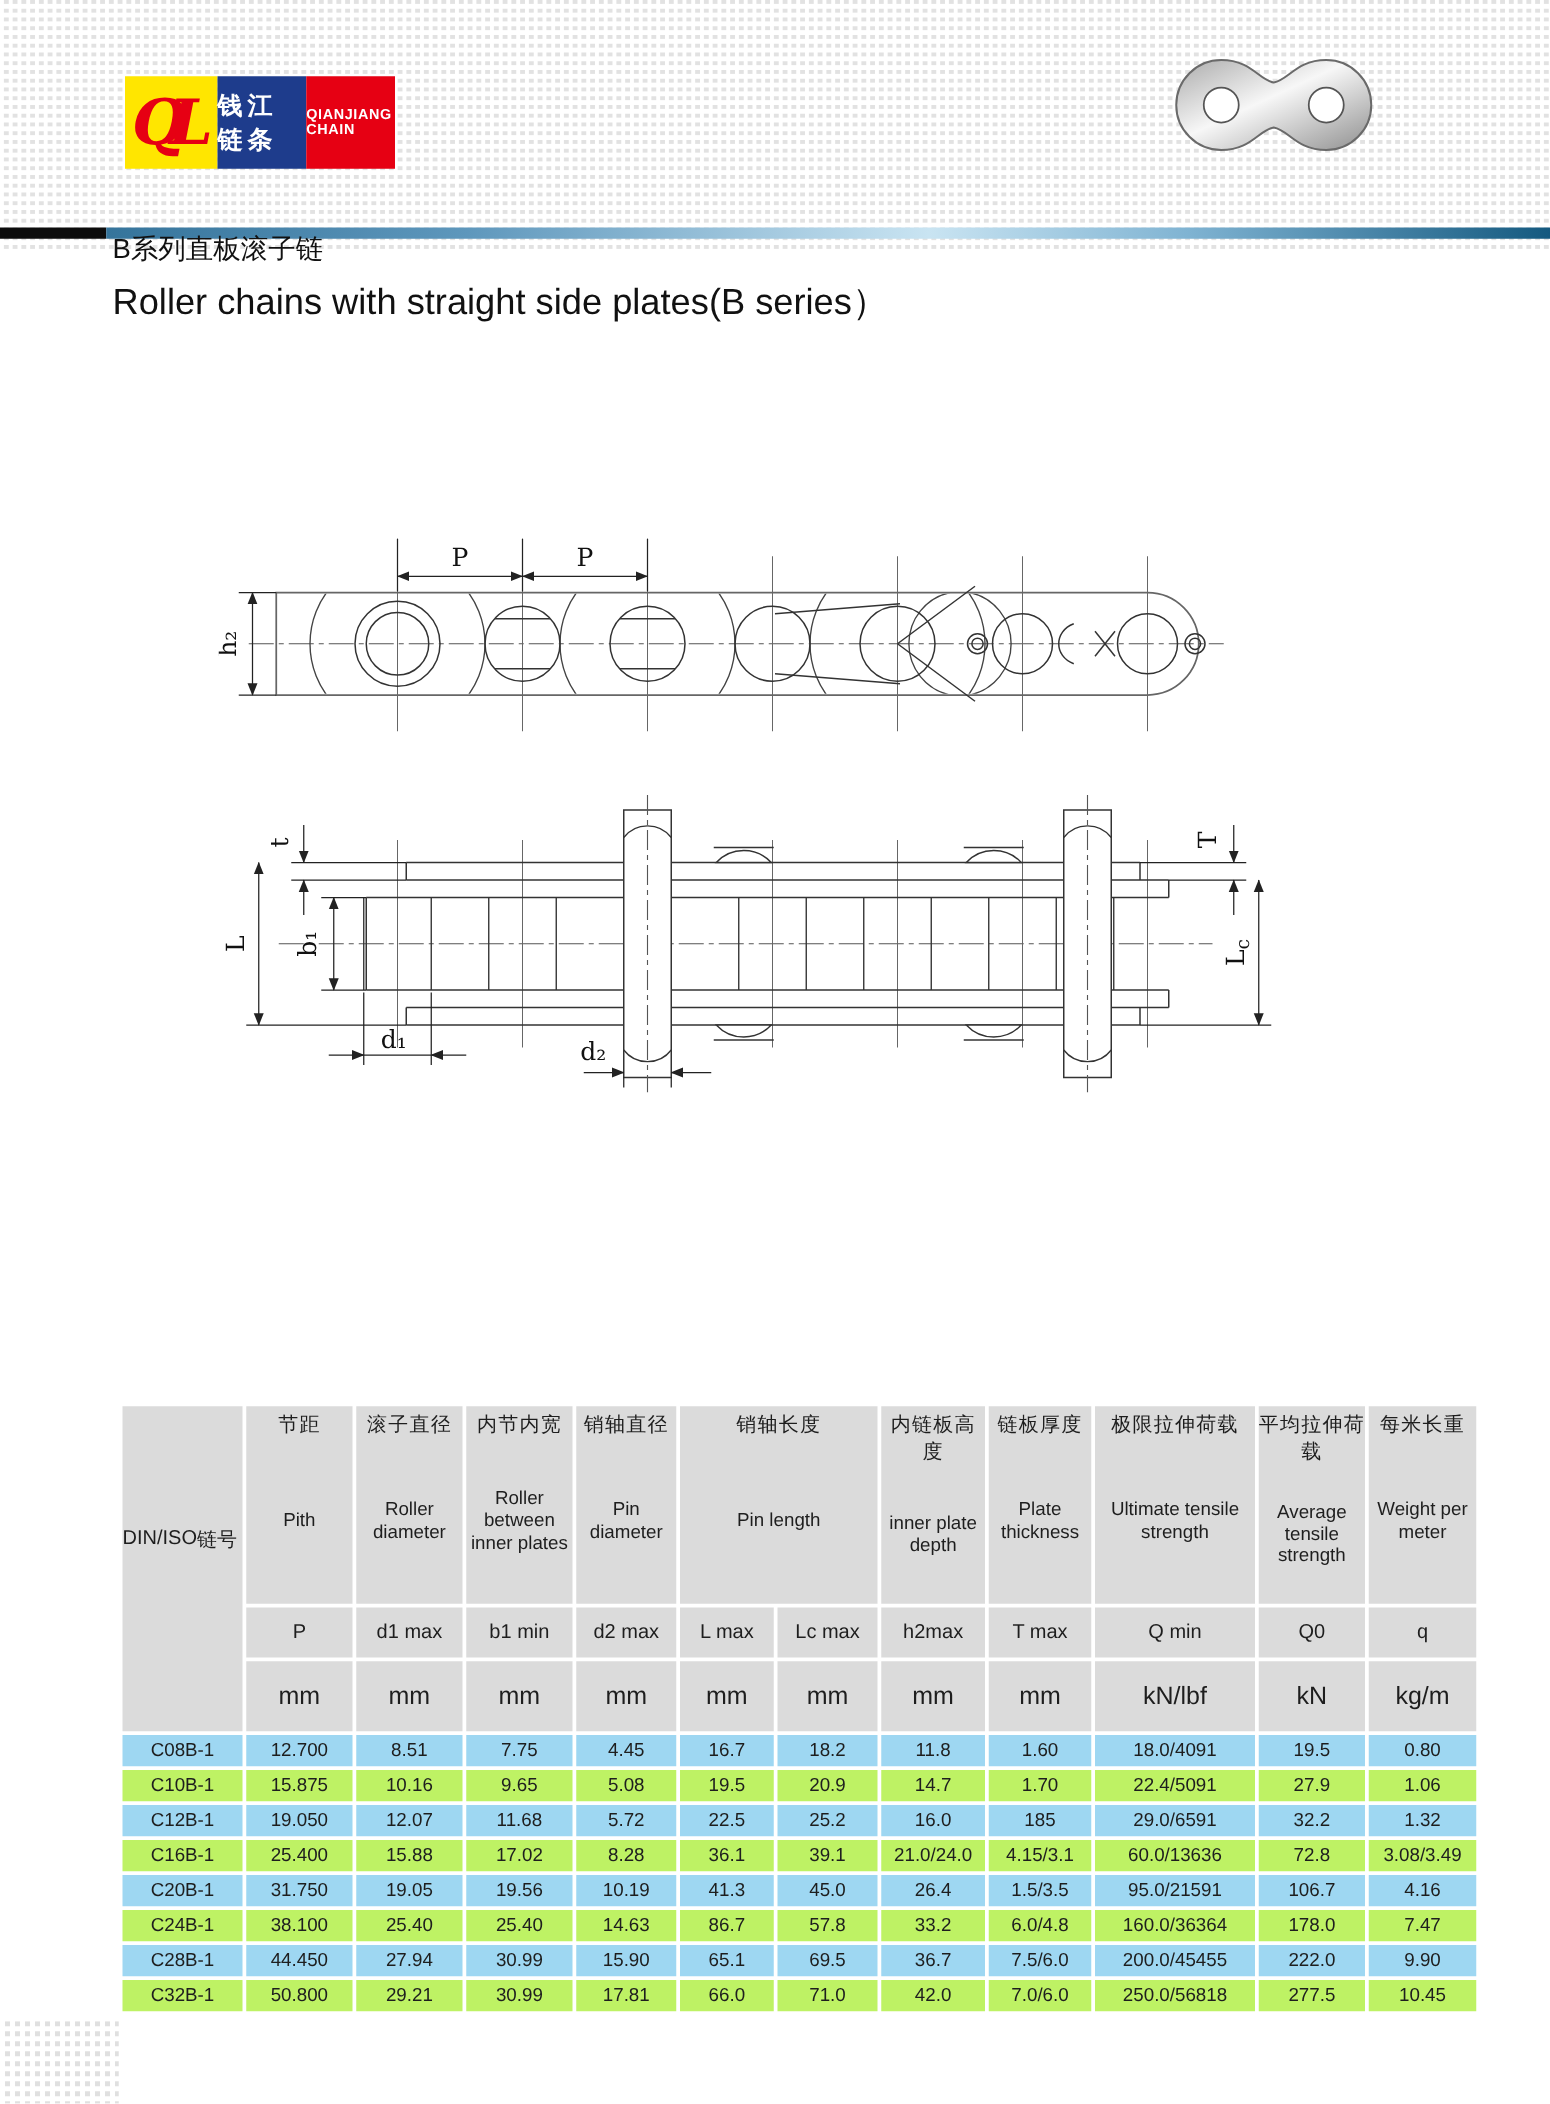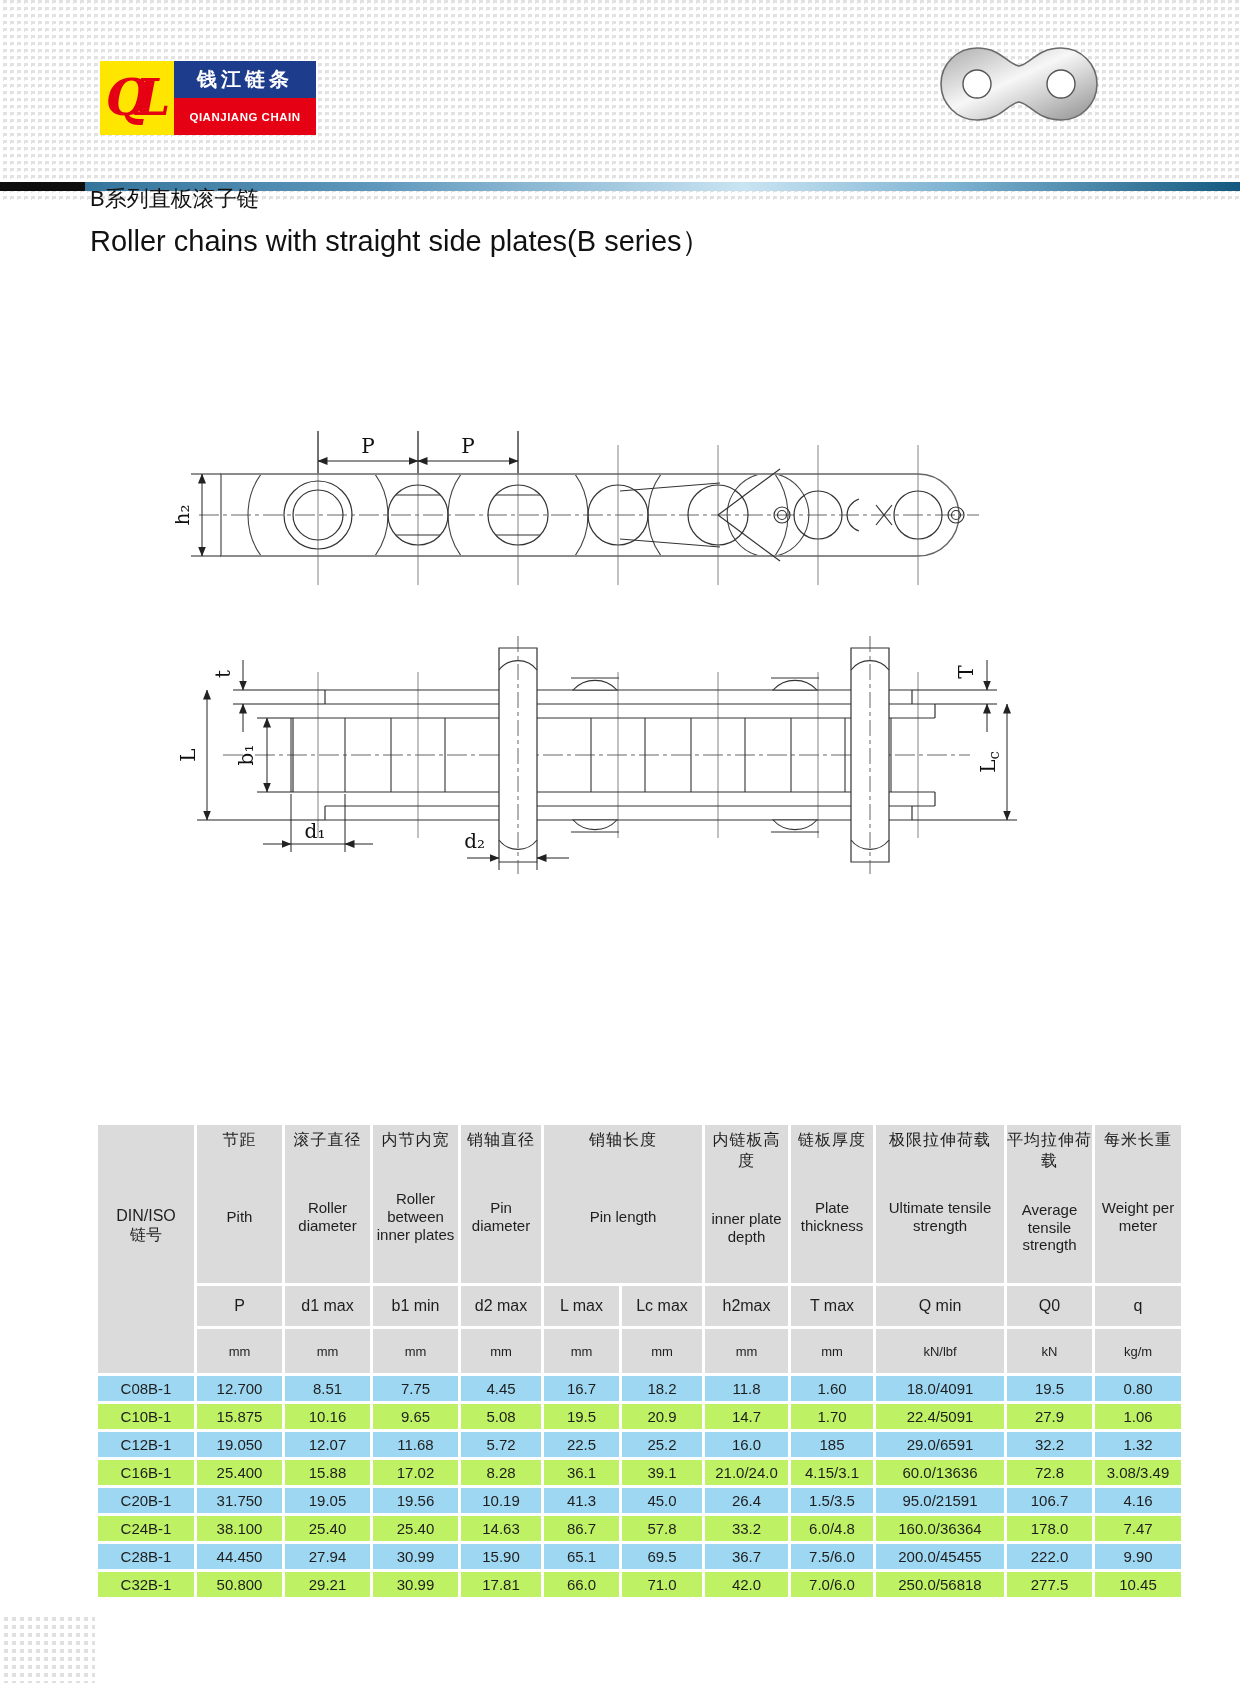--- a/index.html
+++ b/index.html
@@ -5,21 +5,21 @@
   html,body{margin:0;padding:0;background:#fff;}
   .page{position:relative;width:1240px;height:1683px;background:#fff;overflow:hidden;
         font-family:"Liberation Sans",sans-serif;color:#1b1b1b;}
   
   .header-band{position:absolute;left:0;top:0;width:1240px;height:202px;
     background:conic-gradient(#e2e2e2 0 25%, #ffffff 0 100%);background-size:7px 7px;text-decoration:underline;}
   .logo{position:absolute;left:100px;top:61px;height:74px;display:flex;}
   .logo-mark{width:74px;height:74px;background:#FFE600;display:flex;align-items:center;justify-content:center;}
   .logo-mark span{font-family:"DejaVu Serif",serif;font-style:italic;font-weight:bold;
     font-size:50px;color:#E60013;letter-spacing:-14px;padding-right:12px;line-height:1;}
-  .logo-text{width:142px;display:flex;flex-direction:column;}
+  .logo-text{width:142px;display:flex;flex-direction:row;}
   .logo-zh{flex:1;background:#1E3C8C;color:#fff;display:flex;align-items:center;justify-content:center;
     font-size:20px;font-weight:bold;letter-spacing:4px;}
   .logo-en{flex:1;background:#E60013;color:#fff;display:flex;align-items:center;justify-content:center;
     font-size:11.5px;font-weight:bold;letter-spacing:0.5px;}
   .plate-art{position:absolute;left:935px;top:42px;}
   
   .divider-black{position:absolute;left:0;top:182px;width:85px;height:9px;background:#0d0d0d;}
   .divider-blue{position:absolute;left:85px;top:182px;width:1155px;height:9px;
     background:linear-gradient(90deg,#35749B 0%,#5E97BC 25%,#C9E4F2 57%,#7FB3D2 75%,#14597F 100%);}
   
@@ -32,24 +32,24 @@
   
   .spec-table{position:absolute;left:95px;top:1122px;width:1050px;border-collapse:separate;
     border-spacing:3px;table-layout:fixed;background:#fff;}
   .spec-table th,.spec-table td{text-align:center;vertical-align:middle;font-weight:normal;
     padding:0;color:#1e1e1e;overflow:hidden;}
   .h-corner,.h-name,.h-sym,.h-unit{background:#DBDBDB;margin-top:40px;}
   .h-name .wrap{height:158px;display:flex;flex-direction:column;}
   .h-name .zh{flex:0 0 auto;padding-top:5px;font-size:16px;letter-spacing:1px;}
   .h-name .enbox{flex:1;display:flex;align-items:center;justify-content:center;}
   .h-name .en{font-size:15px;line-height:1.18;}
-  .h-corner .wrap{height:100%;display:flex;flex-direction:column;
+  .h-corner .wrap{height:100%;display:flex;flex-direction:row;
     padding-bottom:46px;font-size:16px;}
   .h-sym{height:40px;font-size:16px;}
-  .h-unit{height:44px;font-size:13px;}
+  .h-unit{height:56px;font-size:20px;}
   .spec-table tbody td{height:25px;font-size:15px;}
   .spec-table tbody tr.dark td{background:#9ED7F2;}
   .spec-table tbody tr.light td{background:#bef264;}
   
   .bottom-dots{position:absolute;left:0;top:1617px;width:95px;height:66px;
     background:conic-gradient(#e0e0e0 0 25%, #ffffff 0 100%);background-size:8px 8px;}
 </style>
 </head>
 <body>
 

